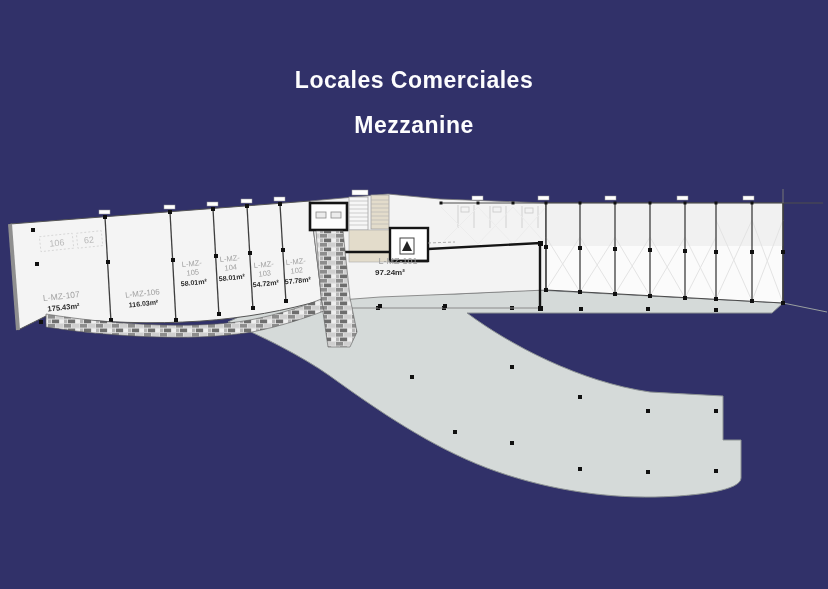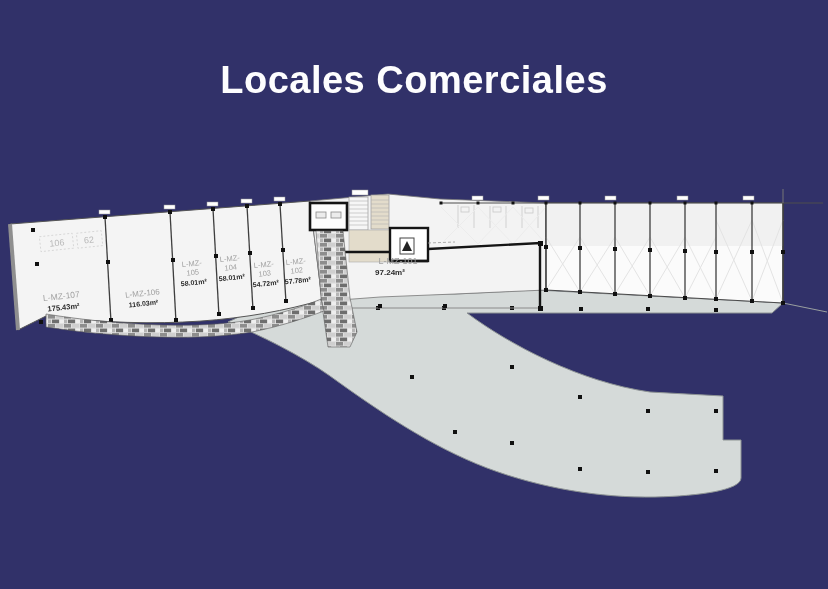--- a/index.html
+++ b/index.html
@@ -6,21 +6,21 @@
   .stage{
     position:relative;
     width:828px;height:589px;
     background:#313169;
     overflow:hidden;
     font-family:"Liberation Sans", sans-serif;
   }
   .title{
     position:absolute;top:58px;left:0;width:100%;
     text-align:center;color:#fdfdfe;
-    font-weight:800;font-size:38px;line-height:45px;
+    font-weight:800;font-size:23px;line-height:45px;
     letter-spacing:.5px;
   }
   svg{position:absolute;left:0;top:0;}
   .wallLine{stroke:#3e3e3e;stroke-width:1.3;}
   .thinLine{stroke:#4f4f4f;stroke-width:1.2;}
   .faint{stroke:#9aa0a0;stroke-width:1;}
   .cross{stroke:#e3e3e3;stroke-width:1;}
   .crossFaint{stroke:#ececec;stroke-width:1;}
   .tab{fill:#ffffff;stroke:#9a9a9a;stroke-width:.5;}
   .d{fill:#101010;}
@@ -30,20 +30,21 @@
   .treads{stroke:#b3b3b3;stroke-width:.6;}
   .blackWall{fill:none;stroke:#151515;stroke-width:2.4;}
 </style>
 </head>
 <body>
 
 <div class="stage">
 
   <div class="title">
     <div>Locales Comerciales</div>
+    <div>Mezzanine</div>
   </div>
 
   <svg width="828" height="589" viewBox="0 0 828 589">
     <defs>
       <pattern id="brick" width="16" height="9" patternUnits="userSpaceOnUse">
         <rect width="16" height="9" fill="#dedede"></rect>
         <rect x="0" y="0" width="7" height="3.6" fill="#8d8d8d"></rect>
         <rect x="8" y="0" width="7" height="3.6" fill="#cfcfcf"></rect>
         <rect x="0" y="4.6" width="3" height="3.6" fill="#b5b5b5"></rect>
         <rect x="4" y="4.6" width="7" height="3.6" fill="#6e6e6e"></rect>

